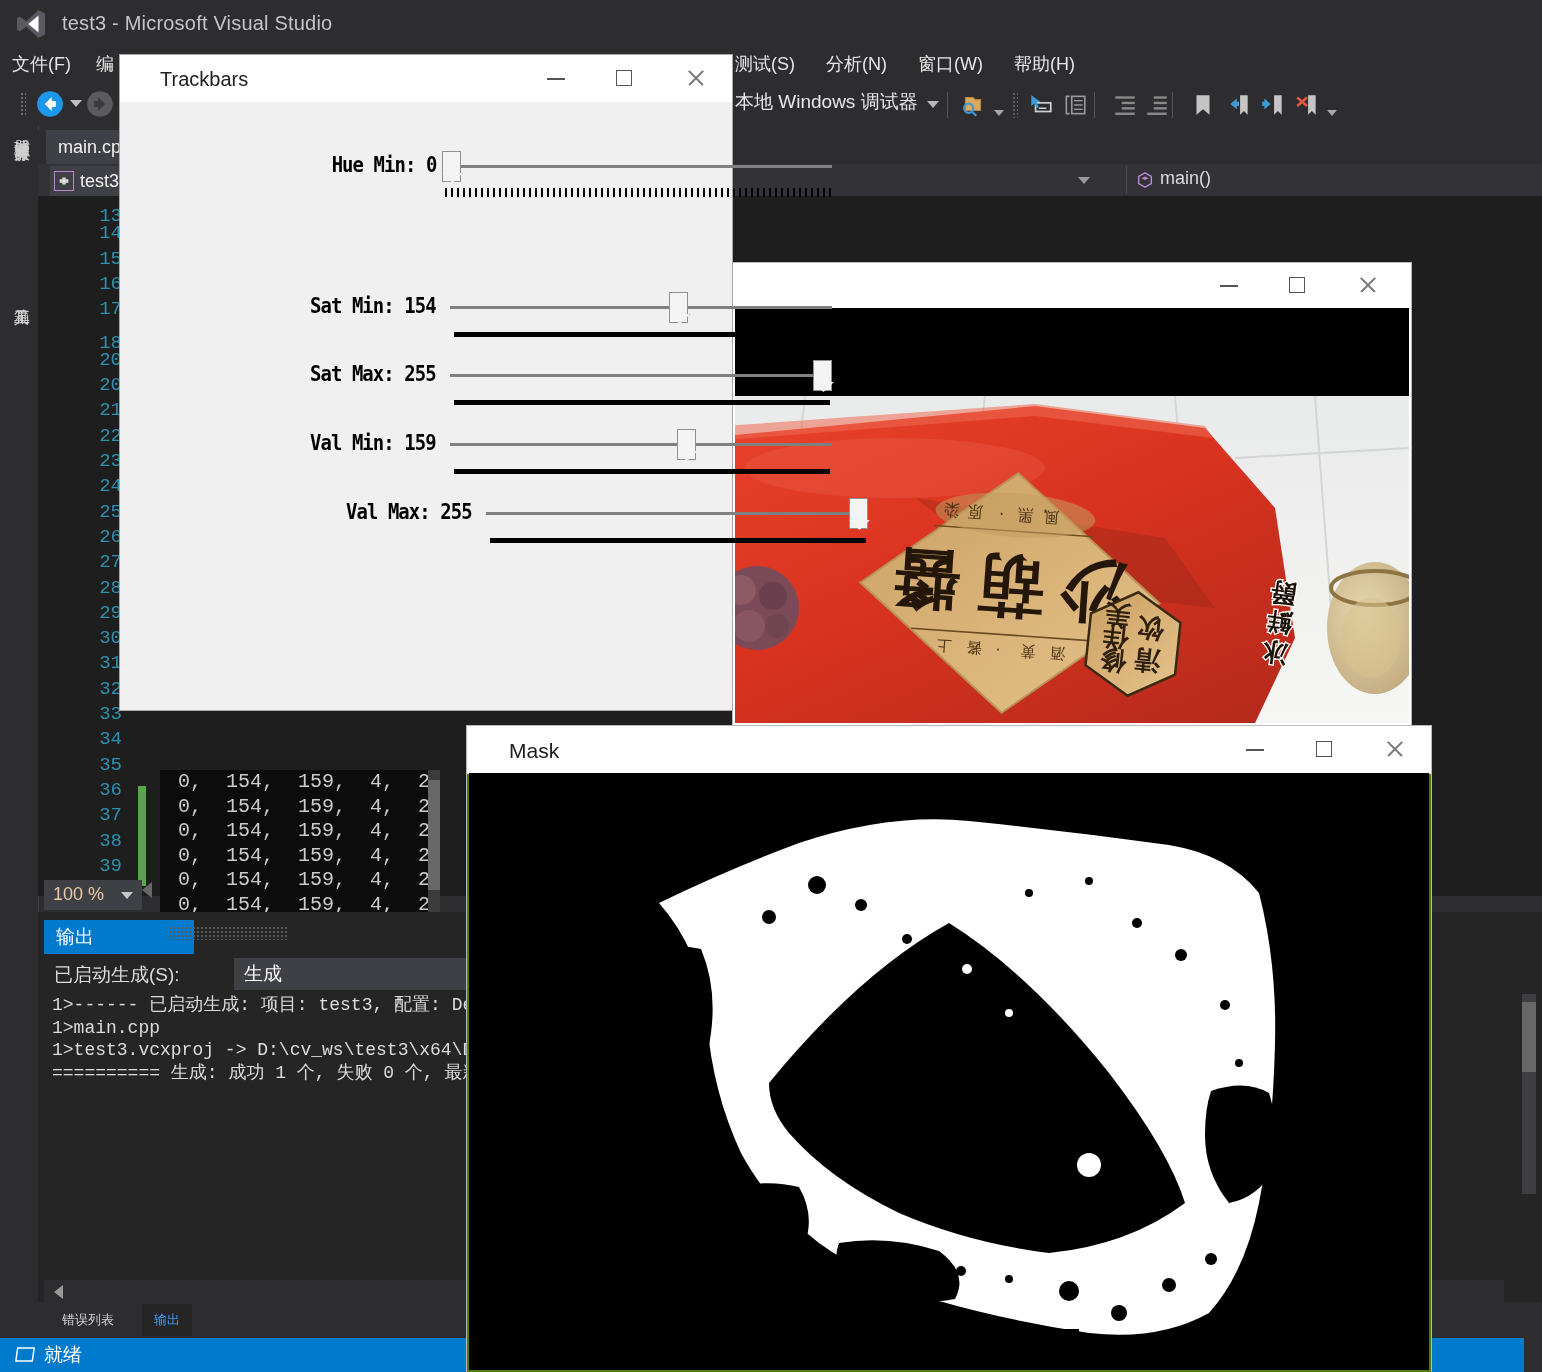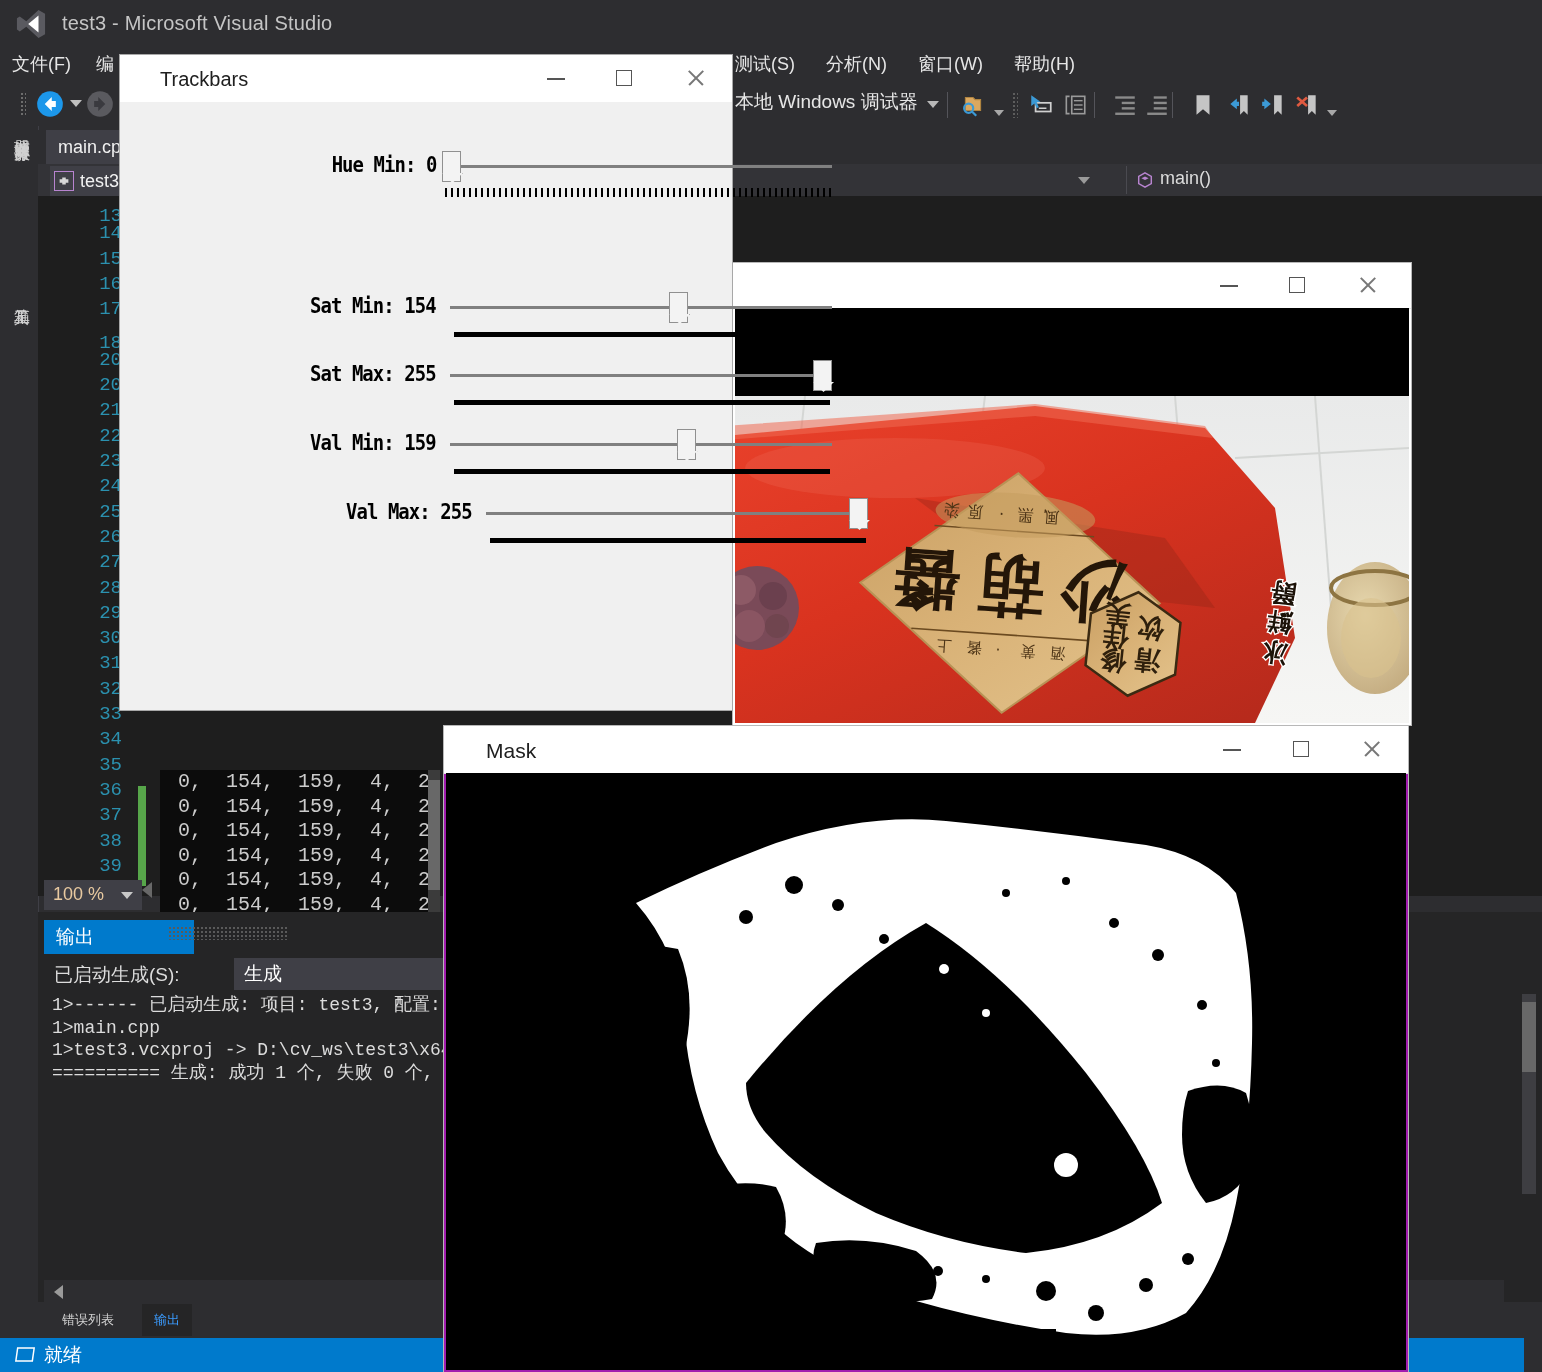--- a/index.html
+++ b/index.html
@@ -123,21 +123,21 @@
       box-sizing:border-box;}
   .trk-thumb::after{content:"";position:absolute;left:-1px;top:21px;width:19px;height:10px;
       background:#f3f3f3;border-left:1px solid #909090;border-right:1px solid #909090;
       clip-path:polygon(0 0,100% 0,50% 100%);}
   .trk-ticks{position:absolute;top:41px;height:9px;
       background-image:repeating-linear-gradient(to right,#000 0 2px,transparent 2px 6px);}
   .trk-solid{position:absolute;top:44px;height:5px;background:#000;}
   .trk-leftstub{position:absolute;top:19px;width:10px;height:2px;background:#808080;}
 
   
-  .cv-maskwin{position:absolute;left:444px;top:726px;width:964px;height:646px;background:#a21caf;
+  .cv-maskwin{position:absolute;left:467px;top:726px;width:964px;height:646px;background:#4d7c0f;
       box-shadow:0 0 0 1px #b8b8b8;}
   .mw-title{position:absolute;left:0;top:0;width:964px;height:47px;background:#ffffff;border-bottom:1px solid #e6e6e6;}
   .mw-label{position:absolute;left:488px;top:13px;font-size:21px;color:#202020;}
   .mw-canvas{position:absolute;left:2px;top:47px;width:960px;height:597px;background:#000;overflow:hidden;}
 
   
   .wc-min{position:absolute;width:18px;height:1.5px;background:#555;}
   .wc-max{position:absolute;width:16px;height:16px;border:1.5px solid #555;box-sizing:border-box;}
   .wc-close{position:absolute;width:20px;height:20px;}
   .wc-close::before,.wc-close::after{content:"";position:absolute;left:0;top:9px;width:20px;height:1.5px;background:#777;}

